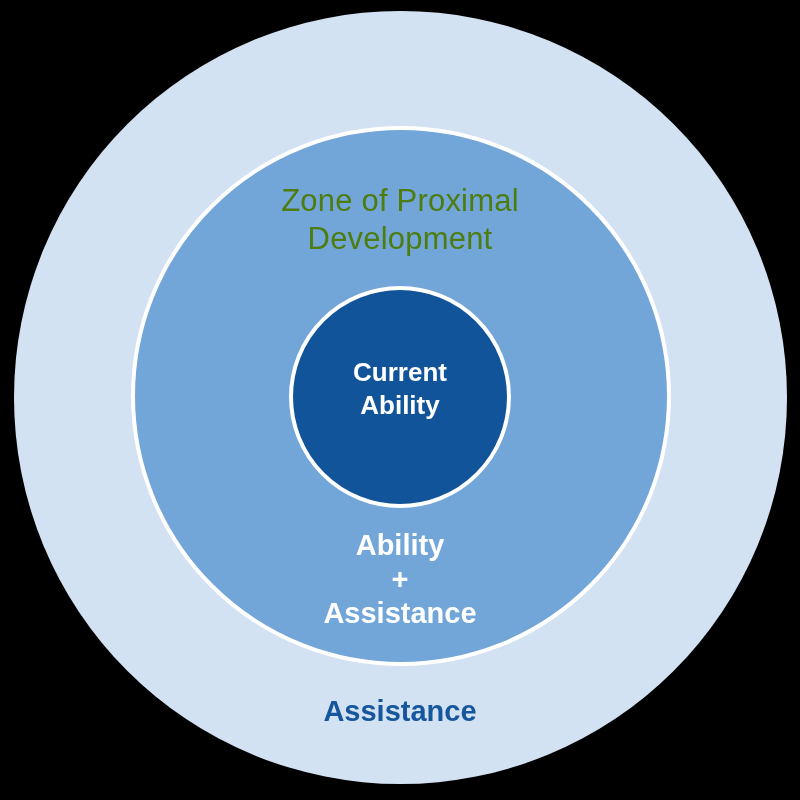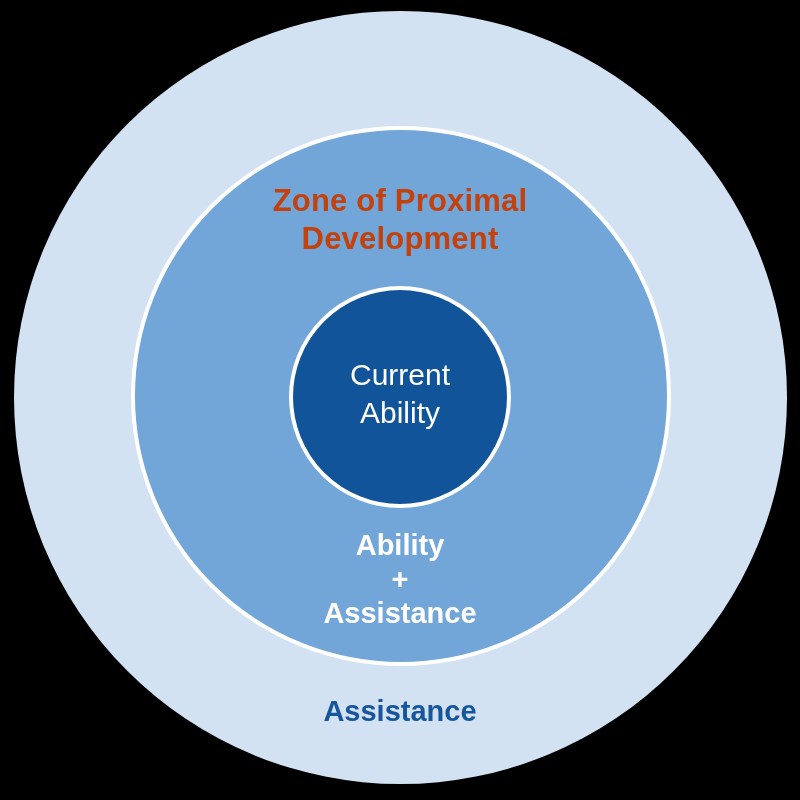--- a/index.html
+++ b/index.html
@@ -60,33 +60,33 @@
     position: absolute;
     text-align: center;
     line-height: 1.22;
     white-space: pre-line;
   }
 
   #label-zpd {
     left: 150px;
     top: 182px;
     width: 500px;
-    color: #c2410c;
+    color: #4d7c0f;
     font-size: 31px;
-    font-weight: 700;
+    font-weight: 400;
     letter-spacing: 0.2px;
   }
 
   #label-current-ability {
     left: 290px;
     top: 356px;
     width: 220px;
     color: #ffffff;
-    font-size: 30px;
-    font-weight: 400;
+    font-size: 26px;
+    font-weight: 700;
     line-height: 1.28;
   }
 
   #label-ability-assistance {
     left: 200px;
     top: 528px;
     width: 400px;
     color: #ffffff;
     font-size: 29px;
     font-weight: 700;

